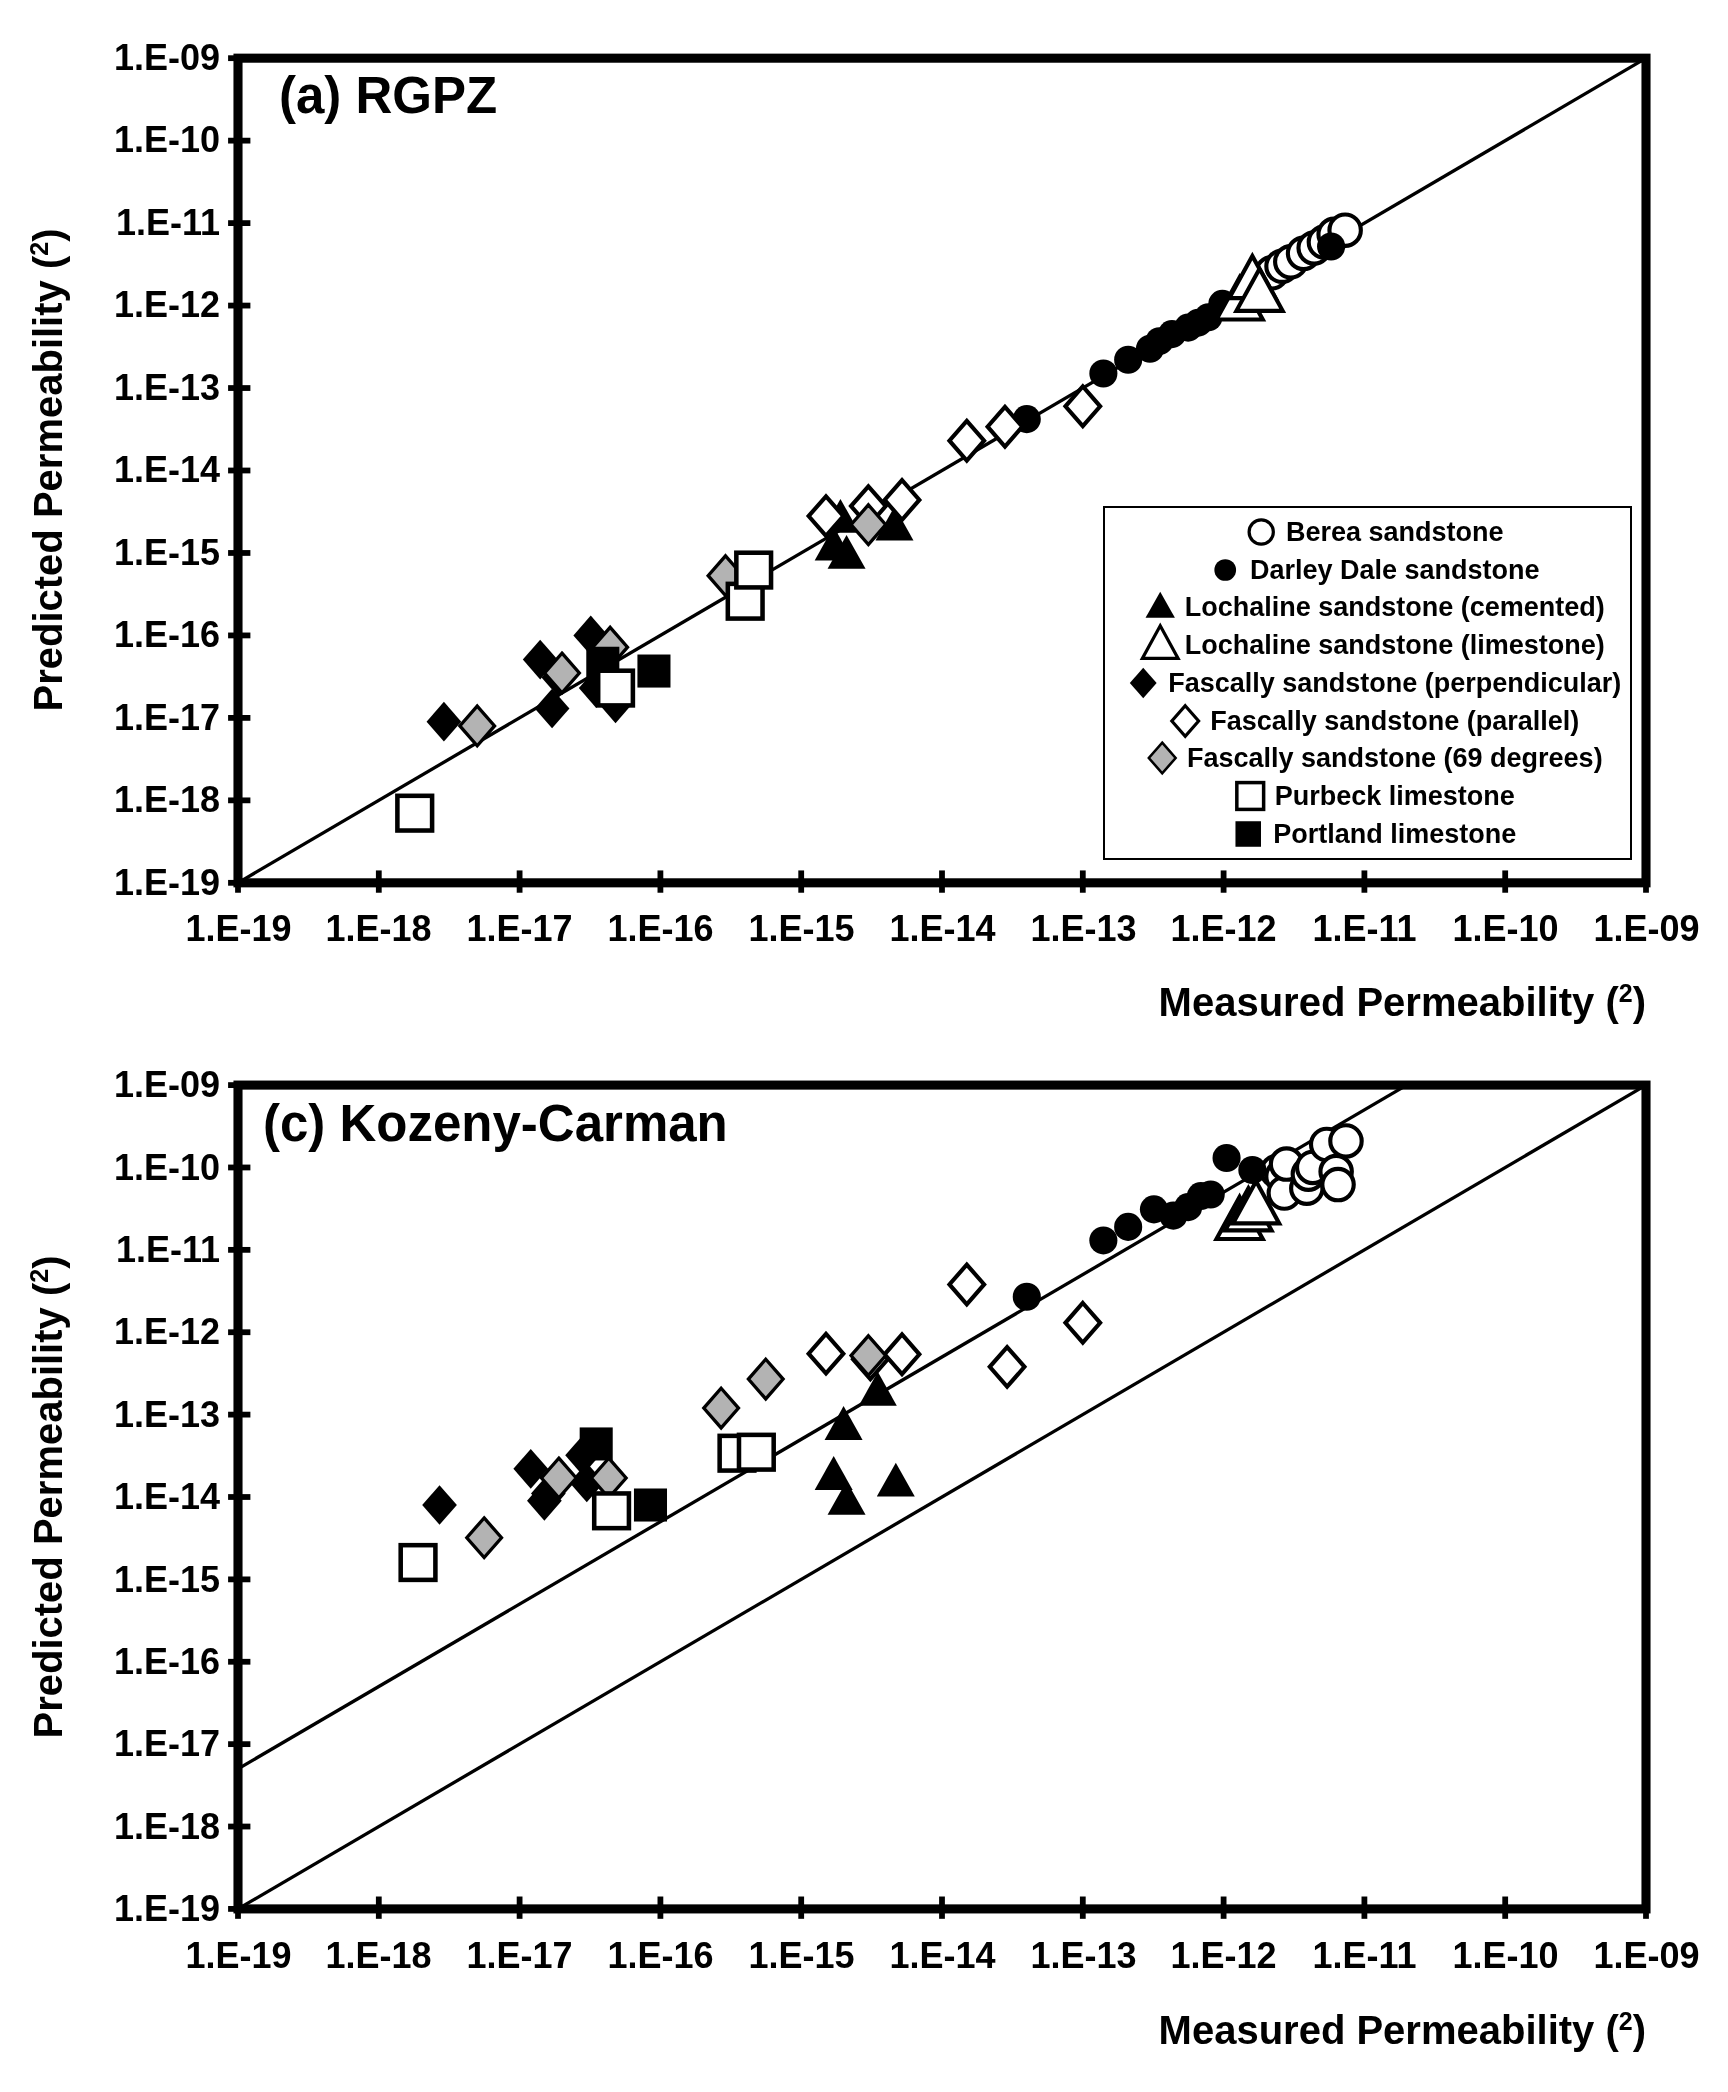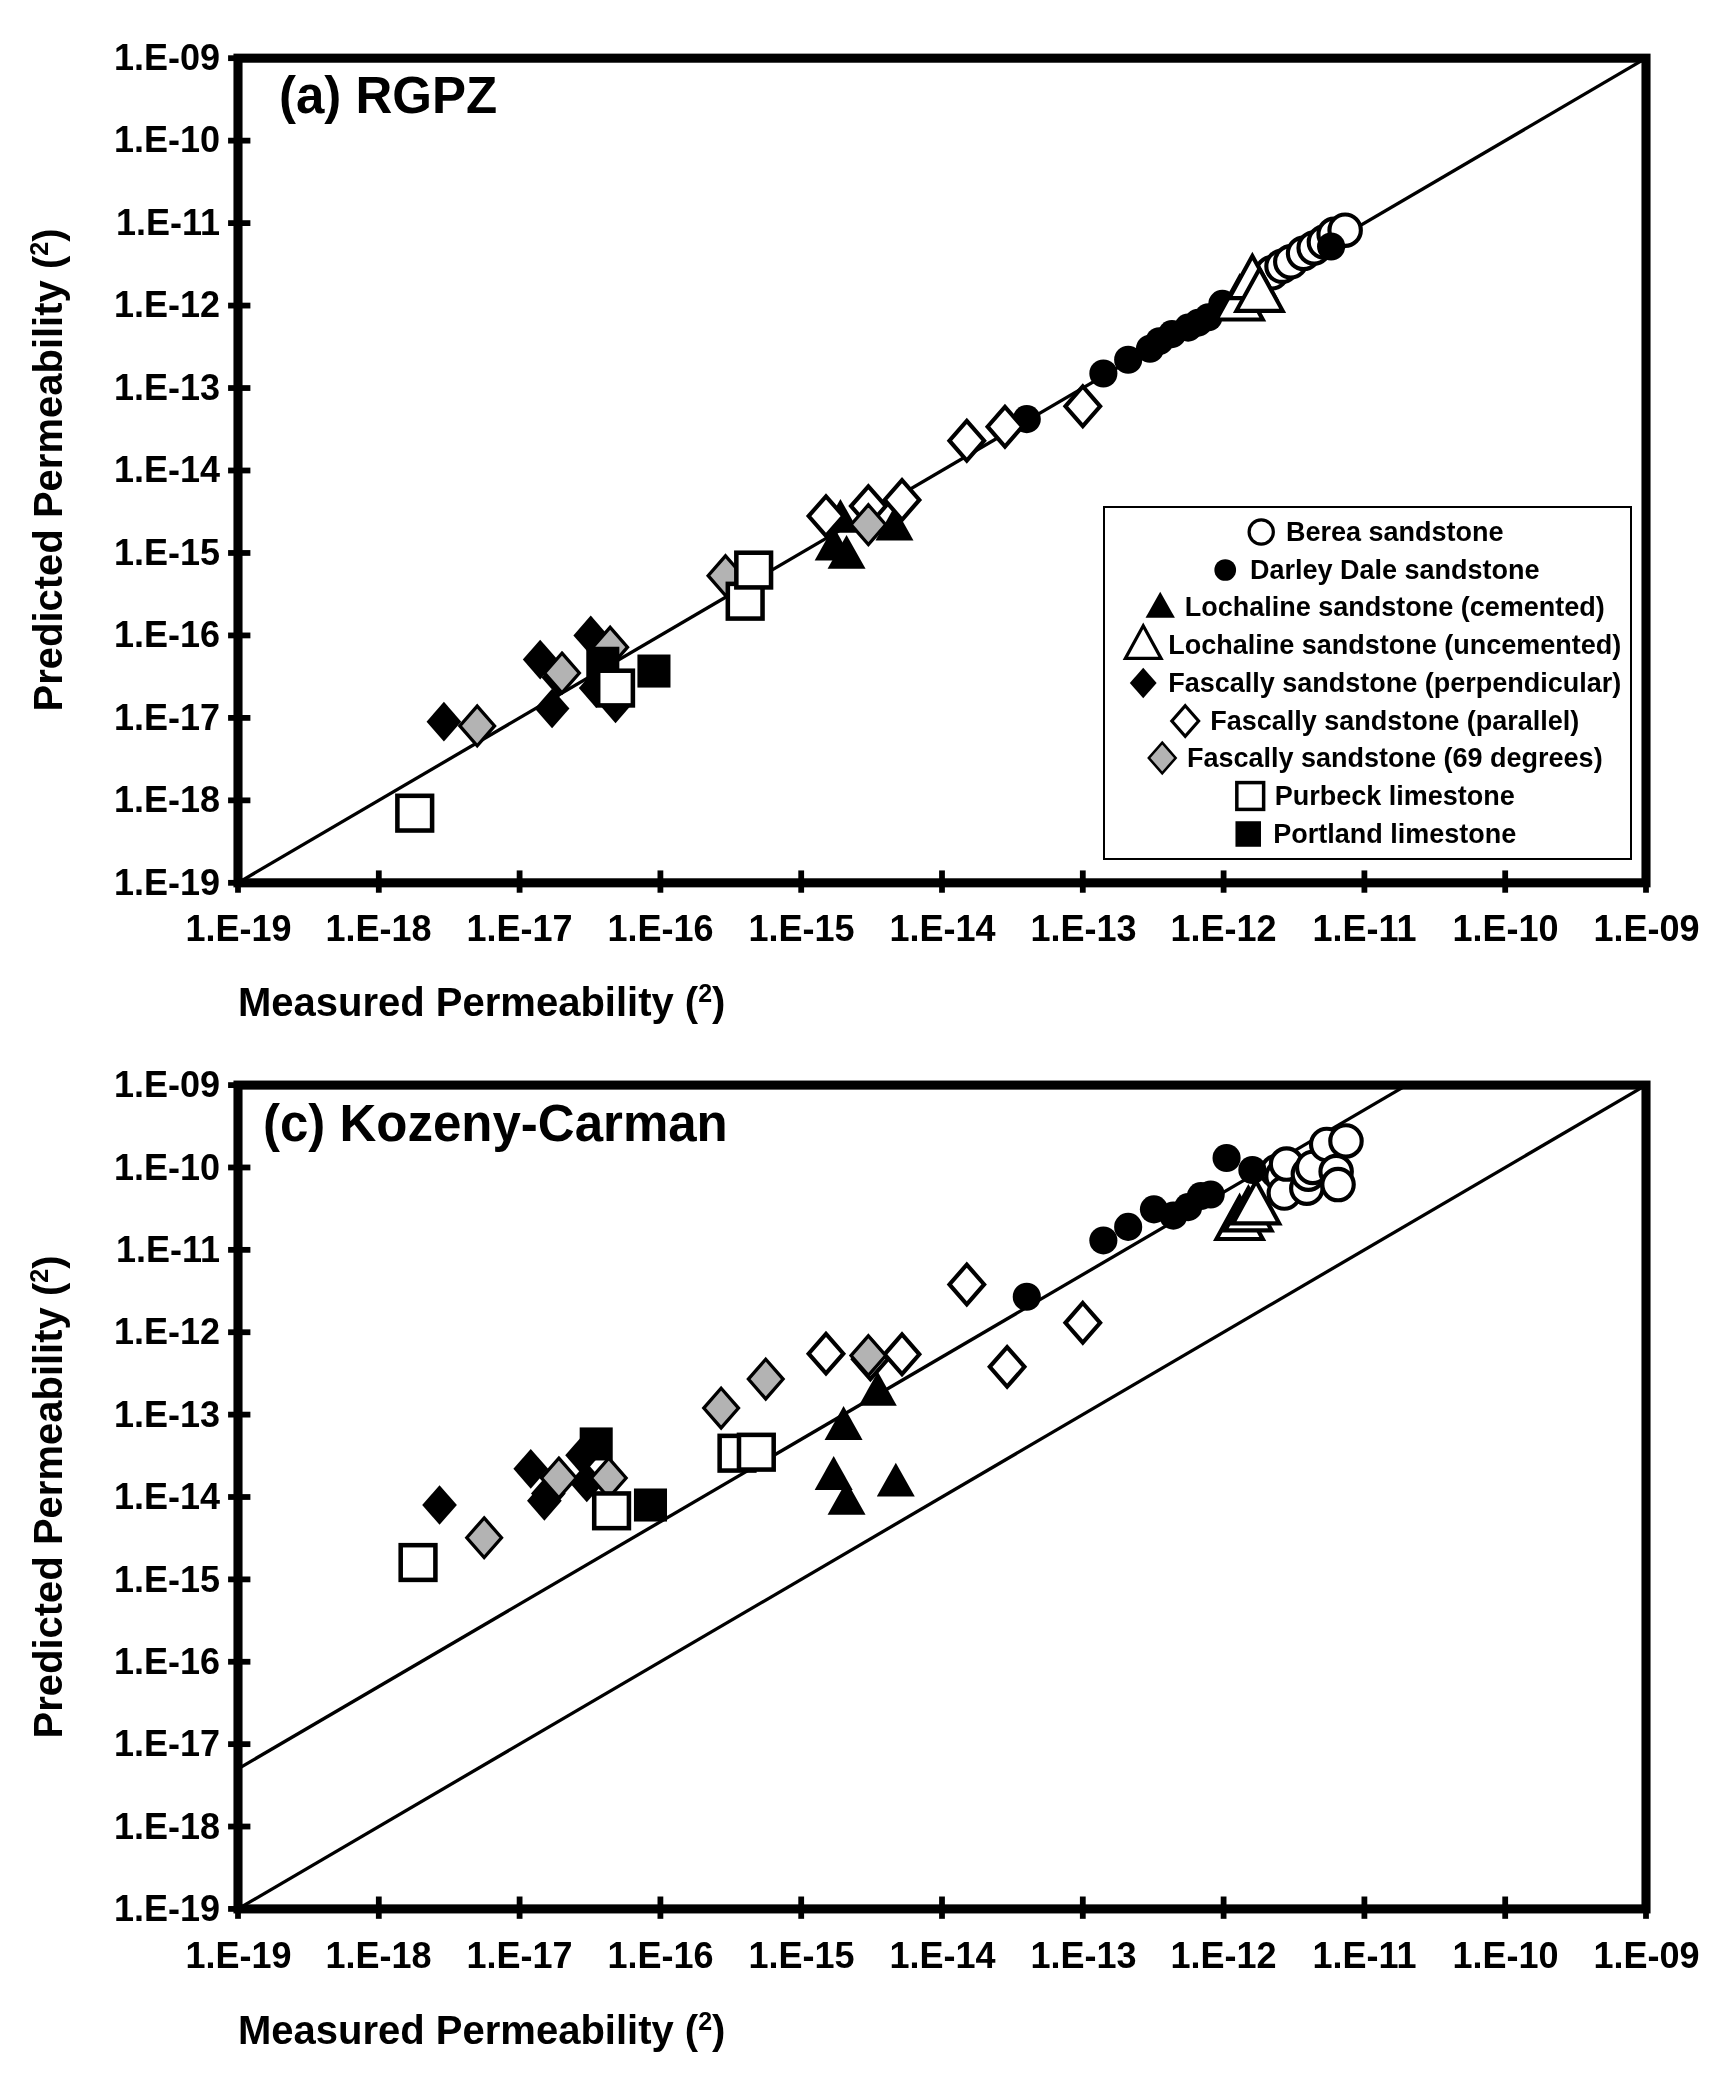--- a/index.html
+++ b/index.html
@@ -3,21 +3,21 @@
 <meta charset="utf-8">
 <style>
   html,body{margin:0;padding:0;background:#ffffff;}
   .canvas{position:relative;width:1728px;height:2092px;background:#ffffff;overflow:hidden;
           font-family:"Liberation Sans", sans-serif;font-weight:bold;color:#000;}
   .panel{position:absolute;left:0;top:0;width:100%;height:100%;pointer-events:none;}
   .plot-svg{position:absolute;overflow:visible;}
   .panel-title{position:absolute;font-size:51px;font-weight:bold;white-space:nowrap;}
   .tick-label-y{position:absolute;width:145px;text-align:right;font-size:36px;font-weight:bold;line-height:46px;}
   .tick-label-x{position:absolute;width:157px;text-align:center;font-size:36px;font-weight:bold;line-height:46px;}
-  .axis-title-x{position:absolute;text-align:left;font-size:40px;font-weight:bold;white-space:nowrap;}
+  .axis-title-x{position:absolute;text-align:right;font-size:40px;font-weight:bold;white-space:nowrap;}
   .axis-title-y{position:absolute;text-align:center;font-size:40px;font-weight:bold;white-space:nowrap;transform:rotate(-90deg);}
   .axis-title-x sup,.axis-title-y sup{font-size:25px;vertical-align:super;}
   .legend-box{position:absolute;border:2.5px solid #000;background:#ffffff;display:flex;flex-direction:column;justify-content:space-around;padding:5px 0 5px 11.6px;box-sizing:border-box;}
   .legend-row{display:flex;align-items:center;height:36px;justify-content:center;}
   .legend-marker{width:43px;height:36px;flex:0 0 43px;}
   .legend-label{font-size:27px;font-weight:bold;white-space:nowrap;line-height:30px;}
 </style>
 </head>
 <body>
 
@@ -248,21 +248,21 @@
             </g>
           </svg>
           <span class="legend-label">Lochaline sandstone (cemented)</span>
         </div>
         <div class="legend-row">
           <svg width="43" height="36" class="legend-marker" style="overflow: visible;" viewBox="0 0 52 44">
             <g transform="translate(22,22)">
               <polygon points="0,-23.400000000000002 21.84,16.38 -21.84,16.38" fill="#ffffff" stroke="#000000" stroke-width="3.9000000000000004"></polygon>
             </g>
           </svg>
-          <span class="legend-label">Lochaline sandstone (uncemented)</span>
+          <span class="legend-label">Lochaline sandstone (limestone)</span>
         </div>
         <div class="legend-row">
           <svg width="43" height="36" class="legend-marker" style="overflow: visible;" viewBox="0 0 52 44">
             <g transform="translate(22,22)">
               <polygon points="0,-18.72 16.38,0 0,18.72 -16.38,0" fill="#000000"></polygon>
             </g>
           </svg>
           <span class="legend-label">Fascally sandstone (perpendicular)</span>
         </div>
         <div class="legend-row">

